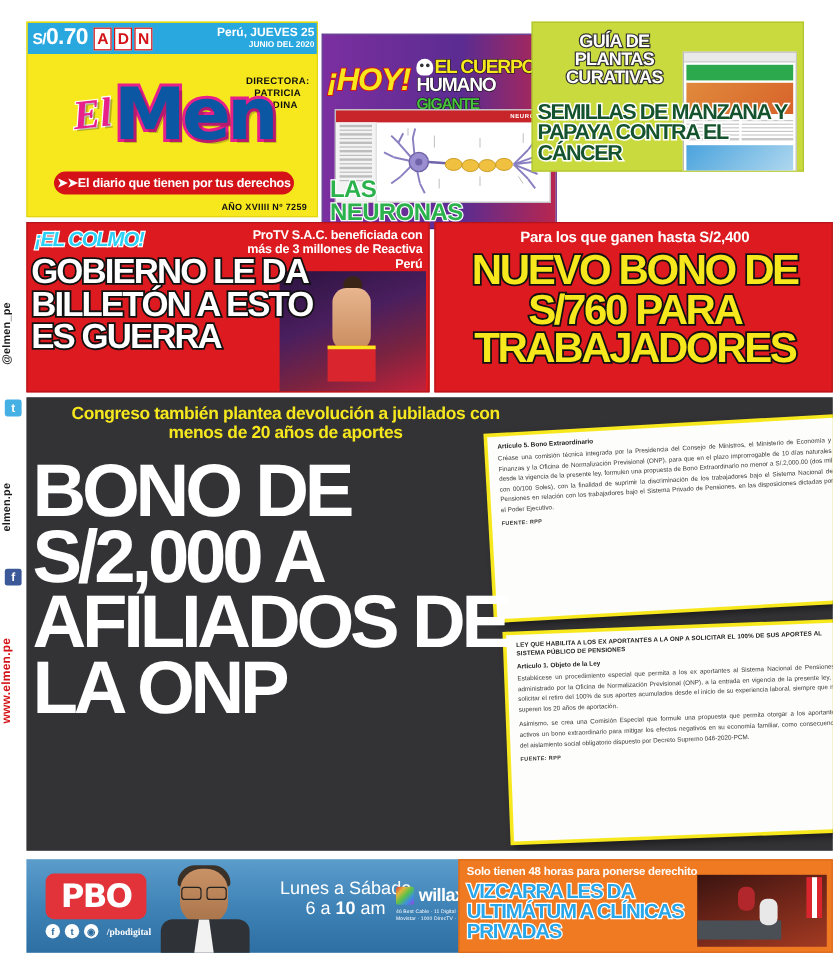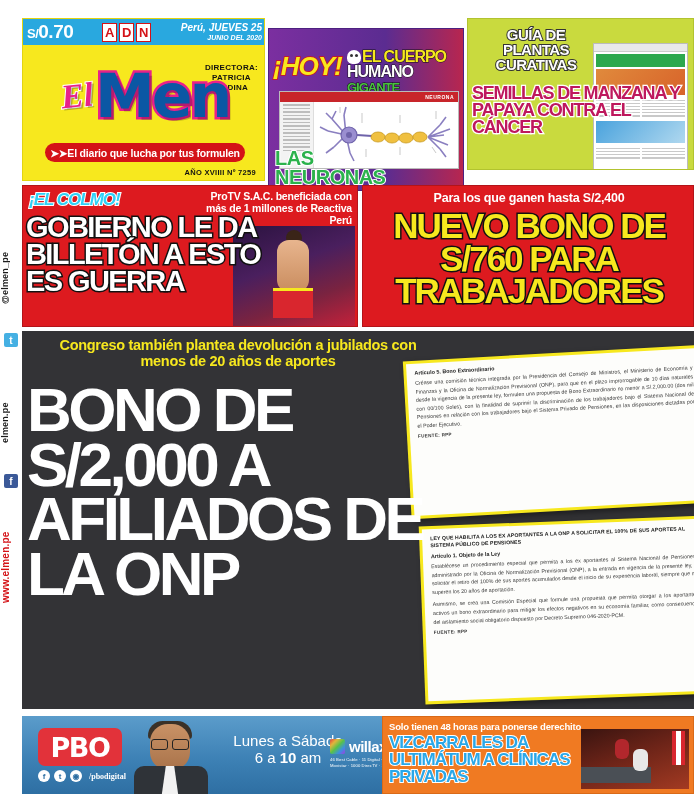--- a/index.html
+++ b/index.html
@@ -33,31 +33,31 @@
   .rail-icon.tw { top: 333px; background: #45b0e3; }
   .rail-icon.fb { top: 474px; background: #3b5998; }
 
   
   .blk { position: absolute; overflow: hidden; }
 
   
   #masthead { left: 22px; top: 18px; width: 243px; height: 163px; background: #f7e81e; border:1px solid #e2d411; }
   #price-bar {
     position: absolute; left: 0; top: 0; width: 243px; height: 26px;
-    background: #29a8df; display: flex; align-items: center; padding: 0 4px; gap: 24px;
+    background: #29a8df; display: flex; align-items: center; padding: 0 4px;
   }
   .price-txt { color:#fff; font-weight:bold; font-size:13px; letter-spacing:-0.5px; }
   .price-txt b { font-size: 19px; }
   .adn { display:flex; gap:2px; margin-left:5px; }
   .adn span {
     background:#fff; color:#d41217; font-weight:bold; font-size:13px;
     width:15px; height:19px; display:flex; align-items:center; justify-content:center;
     border:1px solid #d41217;
   }
-  .dateblk { margin-left:auto; text-align:right; color:#fff; font-weight:bold; line-height:1.05;font-style:italic; }
+  .dateblk { margin-left:auto; text-align:right; color:#fff; font-weight:bold; line-height:1.05; }
   .dateblk .d1 { font-size:10px; }
   .dateblk .d2 { font-size:7px; }
 
   #directora {
     position:absolute; right:6px; top:44px; text-align:center;
     font-size:8px; font-weight:bold; color:#111; line-height:1.25; letter-spacing:.3px;
   }
   #logo {
     position:absolute; left:8px; top:36px; width:228px; height:82px;
     display:flex; align-items:center; justify-content:center;
@@ -113,29 +113,29 @@
   #neuro-card .nc-side { position:absolute; left:0; top:10px; width:34px; bottom:0; background:#f3f3f3;
                          border-right:1px solid #ddd; }
   .nc-line { height:1.5px; background:#bdbdbd; margin:2px 3px; }
   #neuro-svg { position:absolute; left:36px; top:11px; }
   #las-neuronas {
     position:absolute; left:6px; bottom:4px; font-size:20px; font-weight:bold; line-height:.92;
     color:#2bb24c; -webkit-text-stroke:2px #fff; paint-order:stroke fill; letter-spacing:-.5px;
   }
 
   
-  #plantas { left:467px; top:18px; width:227px; height:152px; background:#c9da3e; border:1px solid #b2c32f;}
+  #plantas { left:443px; top:18px; width:227px; height:125px; background:#c9da3e; border:1px solid #b2c32f;}
   #guia {
     position:absolute; left:8px; top:8px; width:120px; text-align:center;
     font-size:15px; font-weight:bold; color:#fff; line-height:1.0;
     -webkit-text-stroke:2px #333; paint-order:stroke fill; letter-spacing:-.5px;
   }
   #semillas {
     position:absolute; left:4px; top:66px; width:215px;
-    font-size:18px; font-weight:bold; color:#be185d; line-height:.95;
+    font-size:18px; font-weight:bold; color:#14532d; line-height:.95;
     -webkit-text-stroke:2.5px #fff; paint-order:stroke fill; letter-spacing:-1.2px;
   }
   #plant-card {
     position:absolute; right:5px; top:24px; width:95px; height:132px; background:#fff; border:1px solid #bbb;
     overflow:hidden;
   }
   .pc-hdr { height:8px; background:#e9e9e9; border-bottom:1px solid #ccc;}
   .pc-band { height:13px; background:#2ca84d; margin:2px 2px 1px; }
   .pc-cols { display:flex; gap:2px; padding:1px 2px; }
   .pc-col { flex:1; }
@@ -306,21 +306,21 @@
     </div>
     <div id="directora">
       <div>DIRECTORA:</div>
       <div>PATRICIA</div>
       <div>MEDINA</div>
     </div>
     <div id="logo">
       <span class="logo-el">El</span>
       <span class="logo-men">Men</span>
     </div>
-    <div id="tagline">➤➤El diario que lucha por tus formulen</div>
+    <div id="tagline">➤➤El diario que tienen por tus derechos</div>
     <div id="issue">AÑO XVIIII   Nº 7259</div>
   </div>
 
   <div class="blk" id="hoy">
     <div id="hoy-bang">¡HOY!</div>
     <div id="cuerpo-logo">
       <div><span class="skull"></span><span class="cl1">EL CUERPO</span></div>
       <div><span class="cl2">HUMANO</span></div>
       <div><span class="cl3">GIGANTE</span></div>
     </div>
@@ -424,21 +424,21 @@
     <div id="semillas">SEMILLAS DE MANZANA Y PAPAYA CONTRA EL CÁNCER</div>
   </div>
 
   <div class="blk" id="colmo">
     <div id="eeg-photo">
       <div class="head"></div>
         <div class="body"></div>
         <div class="shorts"></div>
     </div>
     <div id="colmo-kicker">¡EL COLMO!</div>
-    <div id="protv">ProTV S.A.C. beneficiada con más de 1 millones de Reactiva Perú</div>
+    <div id="protv">ProTV S.A.C. beneficiada con más de 3 millones de Reactiva Perú</div>
     <div id="colmo-head">GOBIERNO LE DA BILLETÓN A ESTO ES GUERRA</div>
   </div>
 
   <div class="blk" id="bono760">
     <div id="b760-kicker">Para los que ganen hasta S/2,400</div>
     <div id="b760-head">NUEVO BONO DE S/760 PARA TRABAJADORES</div>
   </div>
 
   <div class="blk" id="main">
 

